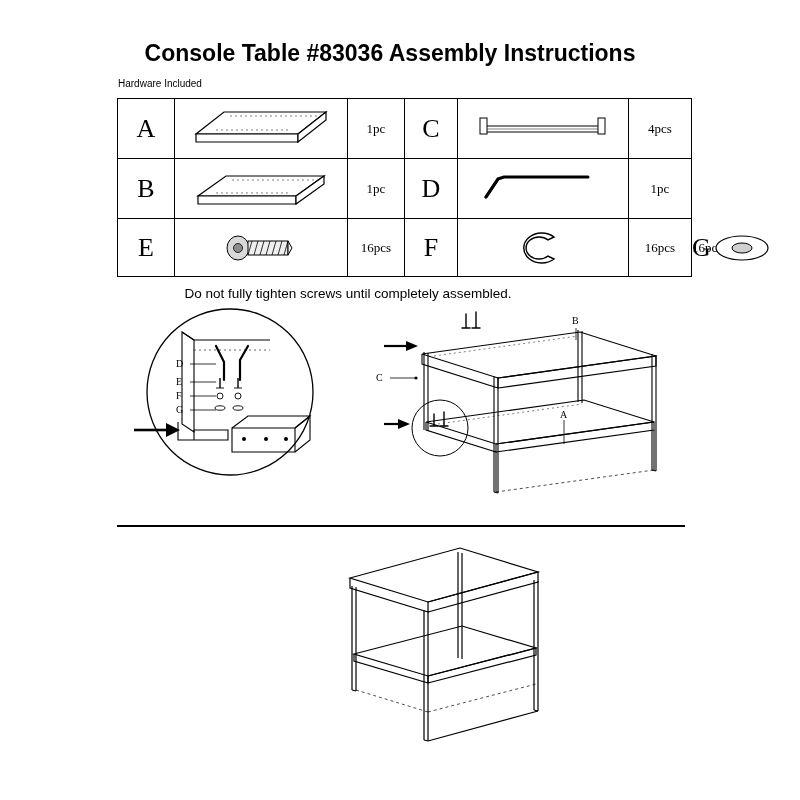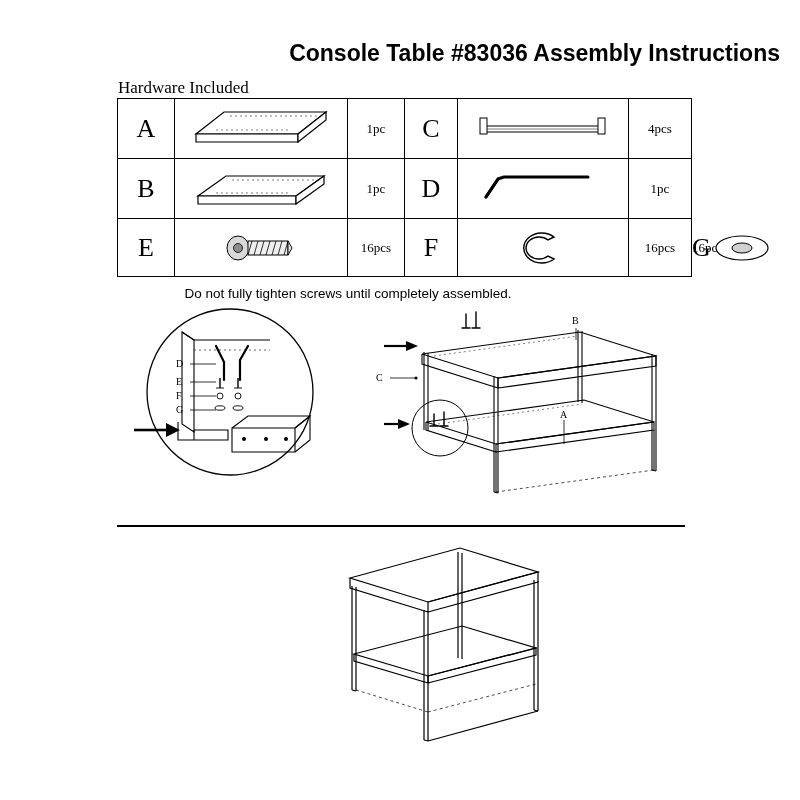--- a/index.html
+++ b/index.html
@@ -19,33 +19,33 @@
     position: absolute;
     inset: 0;
   }
 
   
   .title {
     position: absolute;
     top: 40px;
     left: 0;
     width: 780px;
-    text-align: right;
+    text-align: center;
     font-family: "Liberation Sans", sans-serif;
     font-weight: bold;
     font-size: 23px;
     letter-spacing: 0px;
   }
 
   .hardware-label {
     position: absolute;
     top: 78px;
     left: 118px;
-    font-family: Liberation Serif, serif;
-    font-size: 17px;
+    font-family: Liberation Sans, sans-serif;
+    font-size: 10px;
   }
 
   
   .hw-table {
     position: absolute;
     left: 117px;
     top: 98px;
     width: 568px;
     border-collapse: collapse;
     table-layout: fixed;

